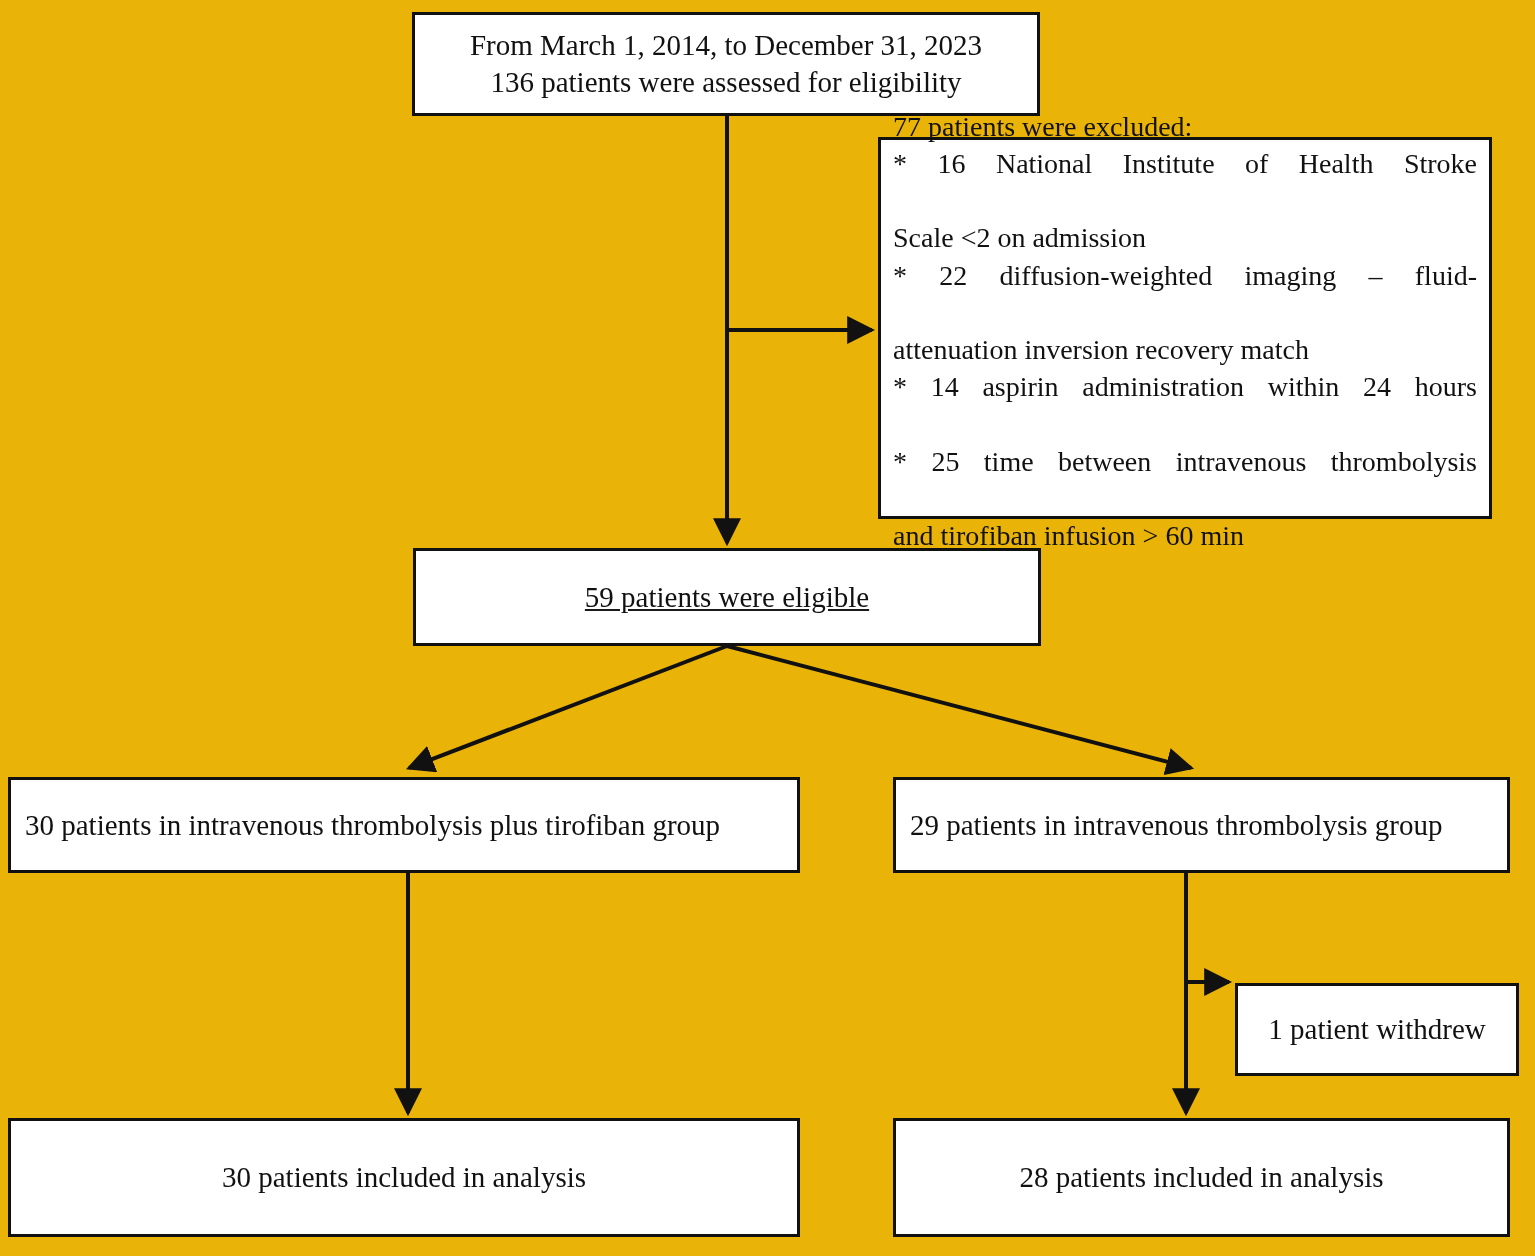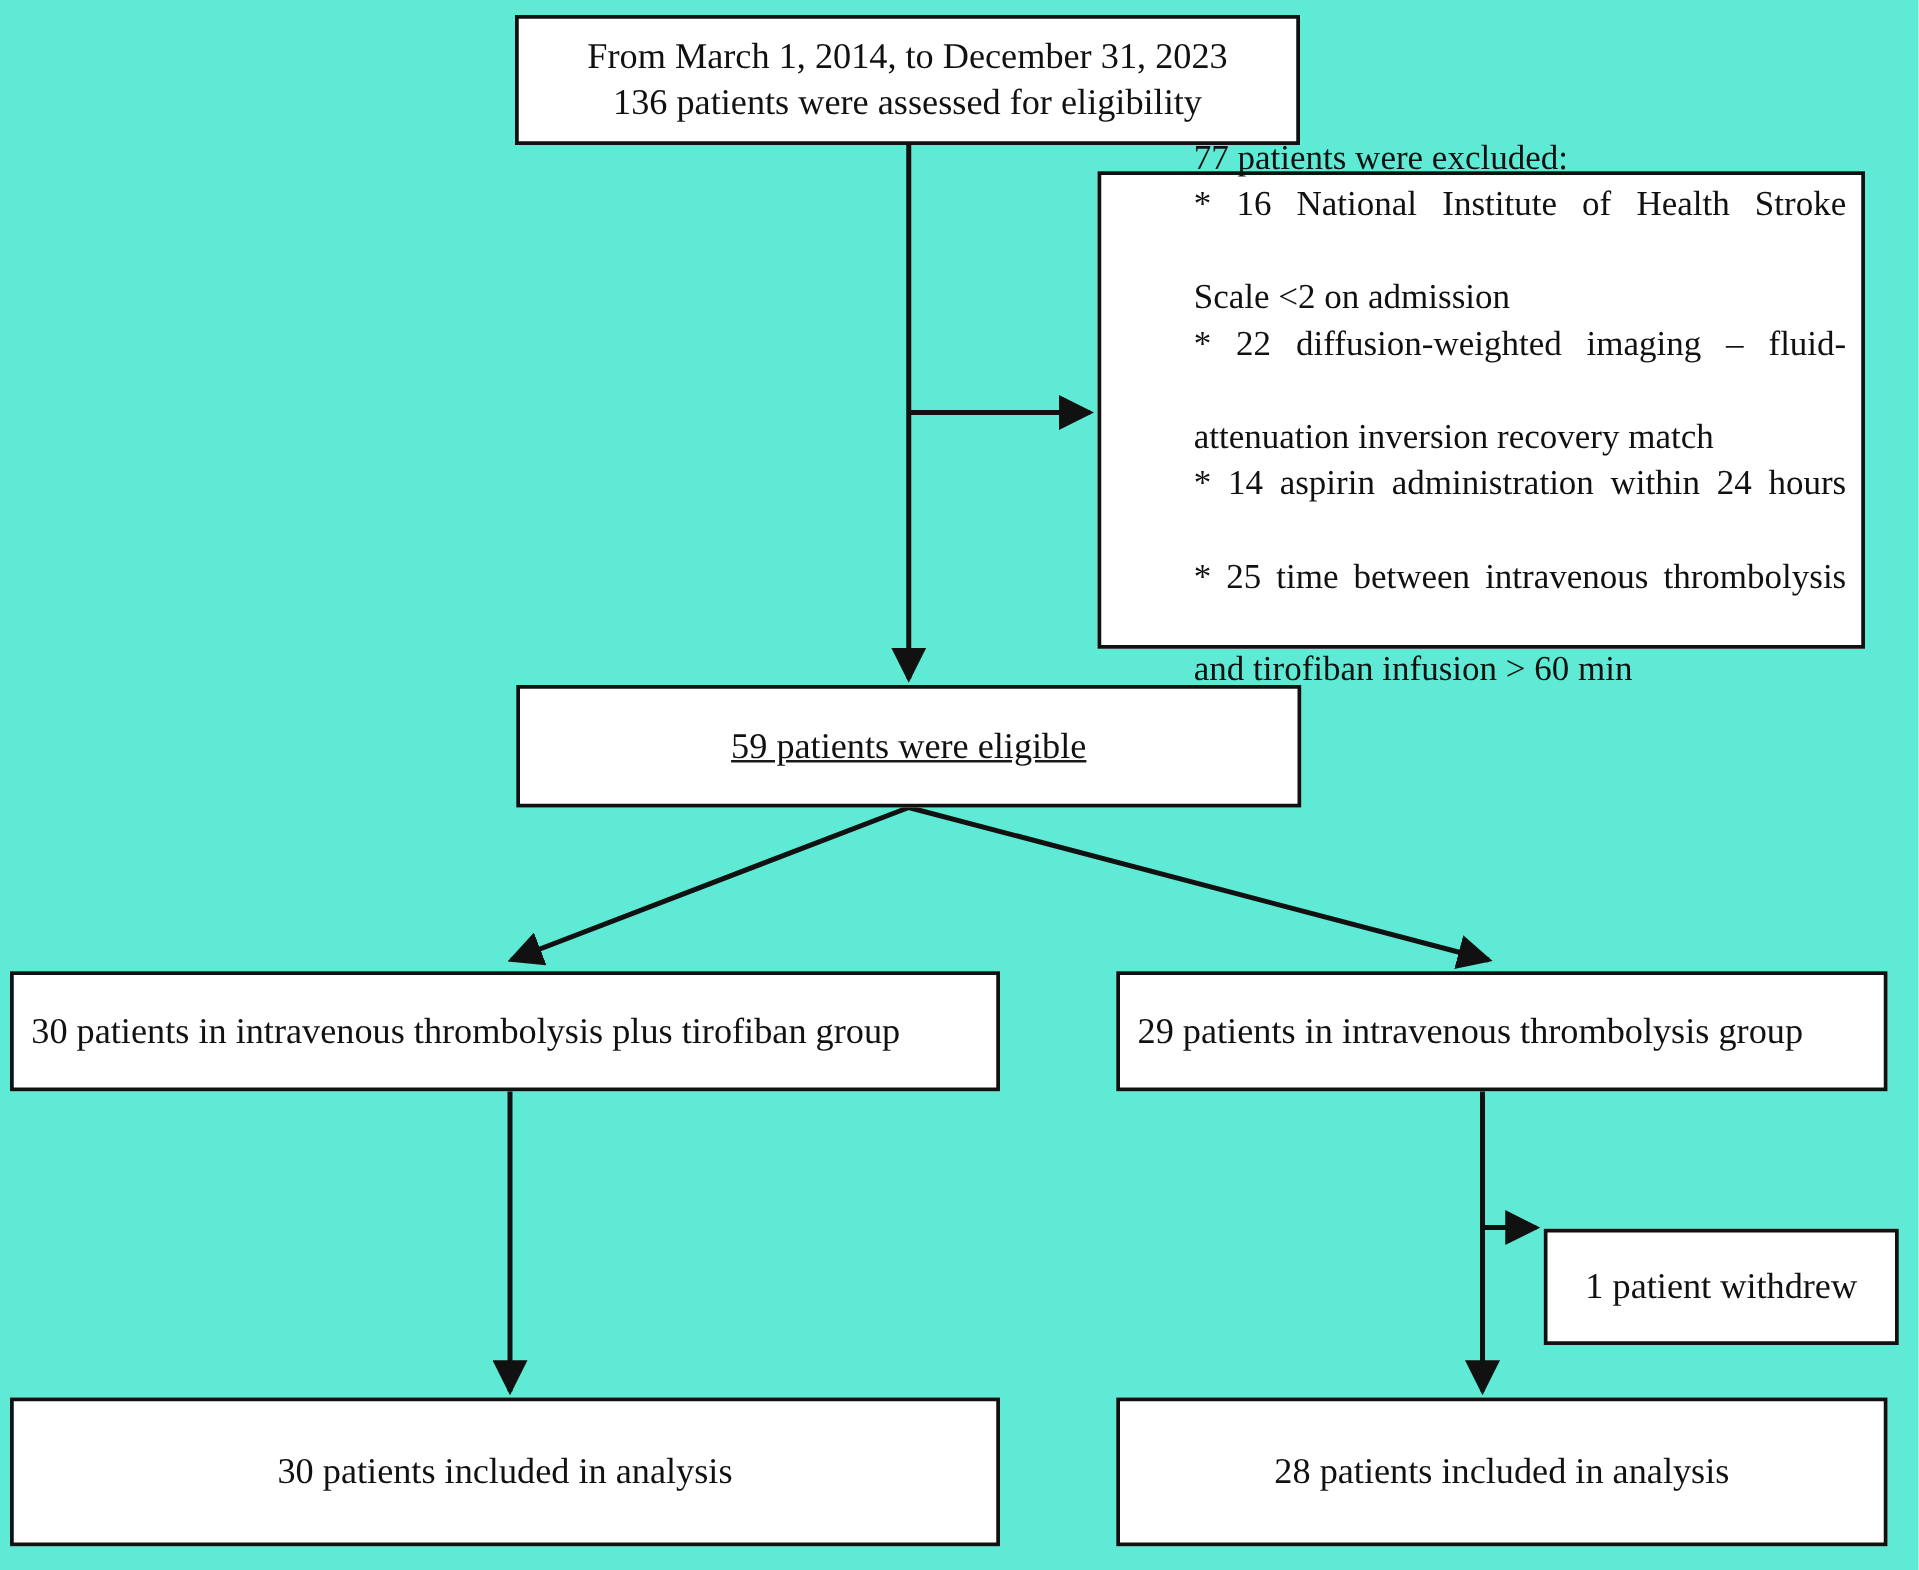--- a/index.html
+++ b/index.html
@@ -4,21 +4,21 @@
 <style>
   html, body {
     margin: 0;
     padding: 0;
     background: #ffffff;
   }
   #page {
     position: relative;
     width: 1535px;
     height: 1256px;
-    background: #5eead4;
+    background: #eab308;
     overflow: hidden;
     font-family: "Liberation Serif", "DejaVu Serif", serif;
     color: #1a1a1a;
   }
   #connectors {
     position: absolute;
     left: 0;
     top: 0;
     width: 1535px;
     height: 1256px;
@@ -49,24 +49,23 @@
   #node-eligible   { left: 413px; top: 548px;  width: 628px; height: 98px; text-decoration: underline;  }
   #node-group-tirofiban { left: 8px;   top: 777px;  width: 792px; height: 96px; }
   #node-group-ivt  { left: 893px; top: 777px;  width: 617px; height: 96px;  }
   #node-withdrew   { left: 1235px; top: 935px; width: 284px; height: 93px; margin-top: 48px;  }
   #node-analysis-tirofiban { left: 8px;  top: 1118px; width: 792px; height: 119px; }
   #node-analysis-ivt { left: 893px; top: 1118px; width: 617px; height: 119px; }
 
   #node-excluded .txt {
     font-size: 28px;
     line-height: 1.33;
-    padding: 6px 12px 0 30px;
+    padding: 6px 12px 0 12px;
     text-align: justify;
     text-justify: inter-word;
-    margin-left: 44px;
   }
   #node-excluded .txt .l { display: block; }
   #node-excluded .txt .j { display: block; text-align: justify; }
   #node-excluded .txt .j::after {
     content: "";
     display: inline-block;
     width: 100%;
   }
 </style>
 </head>

